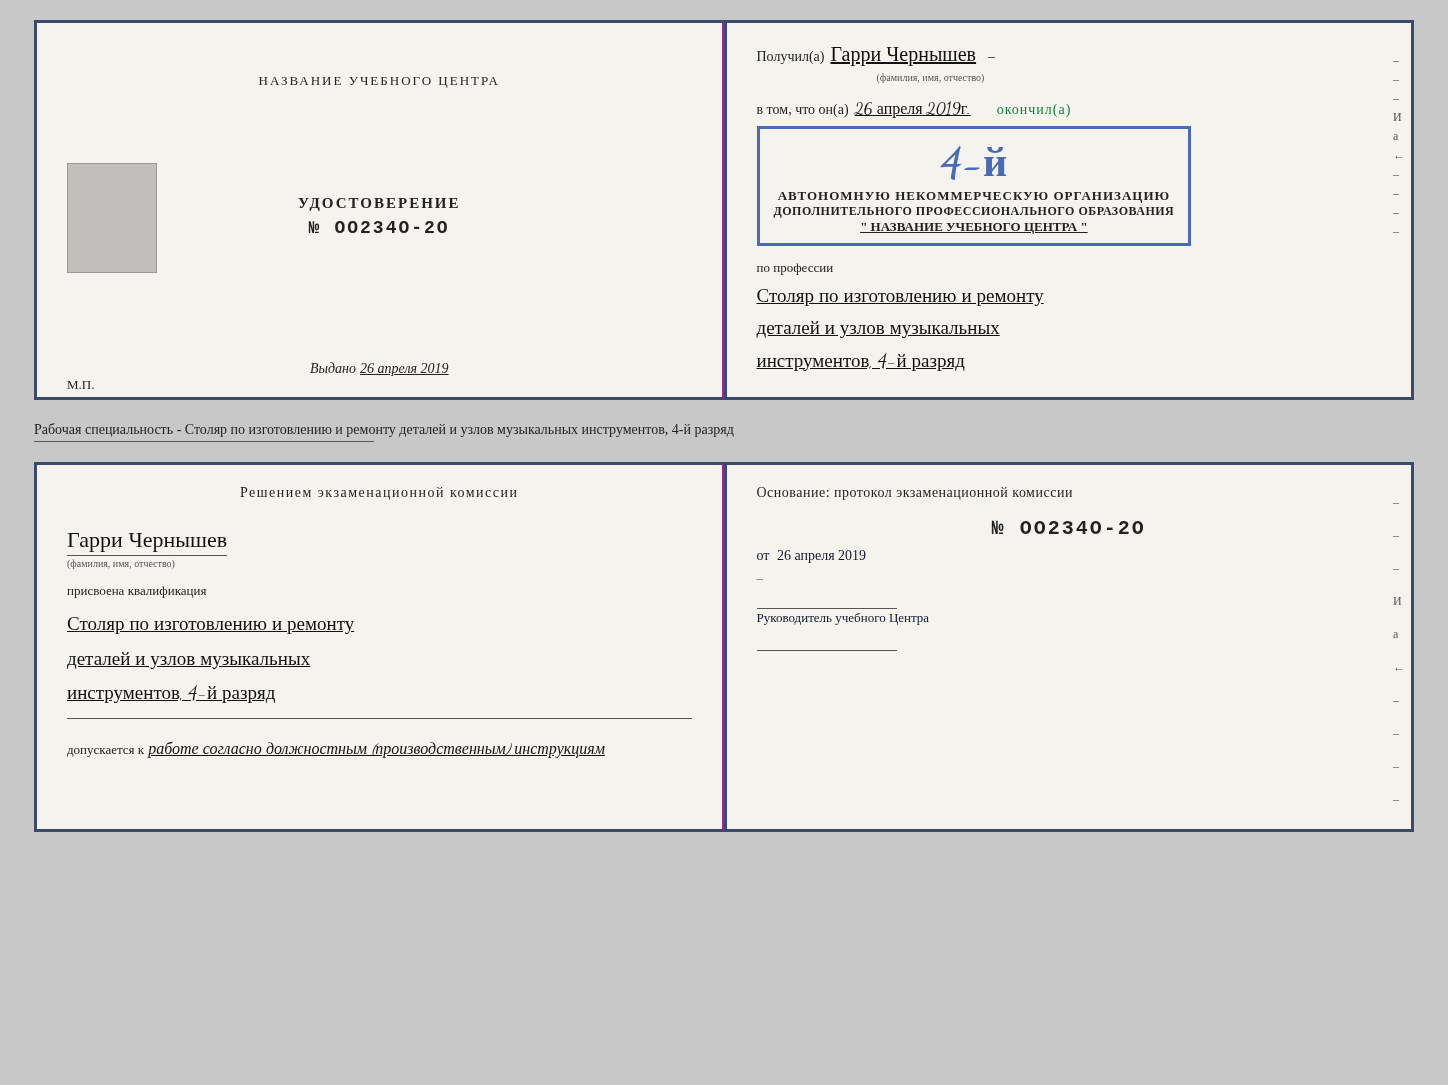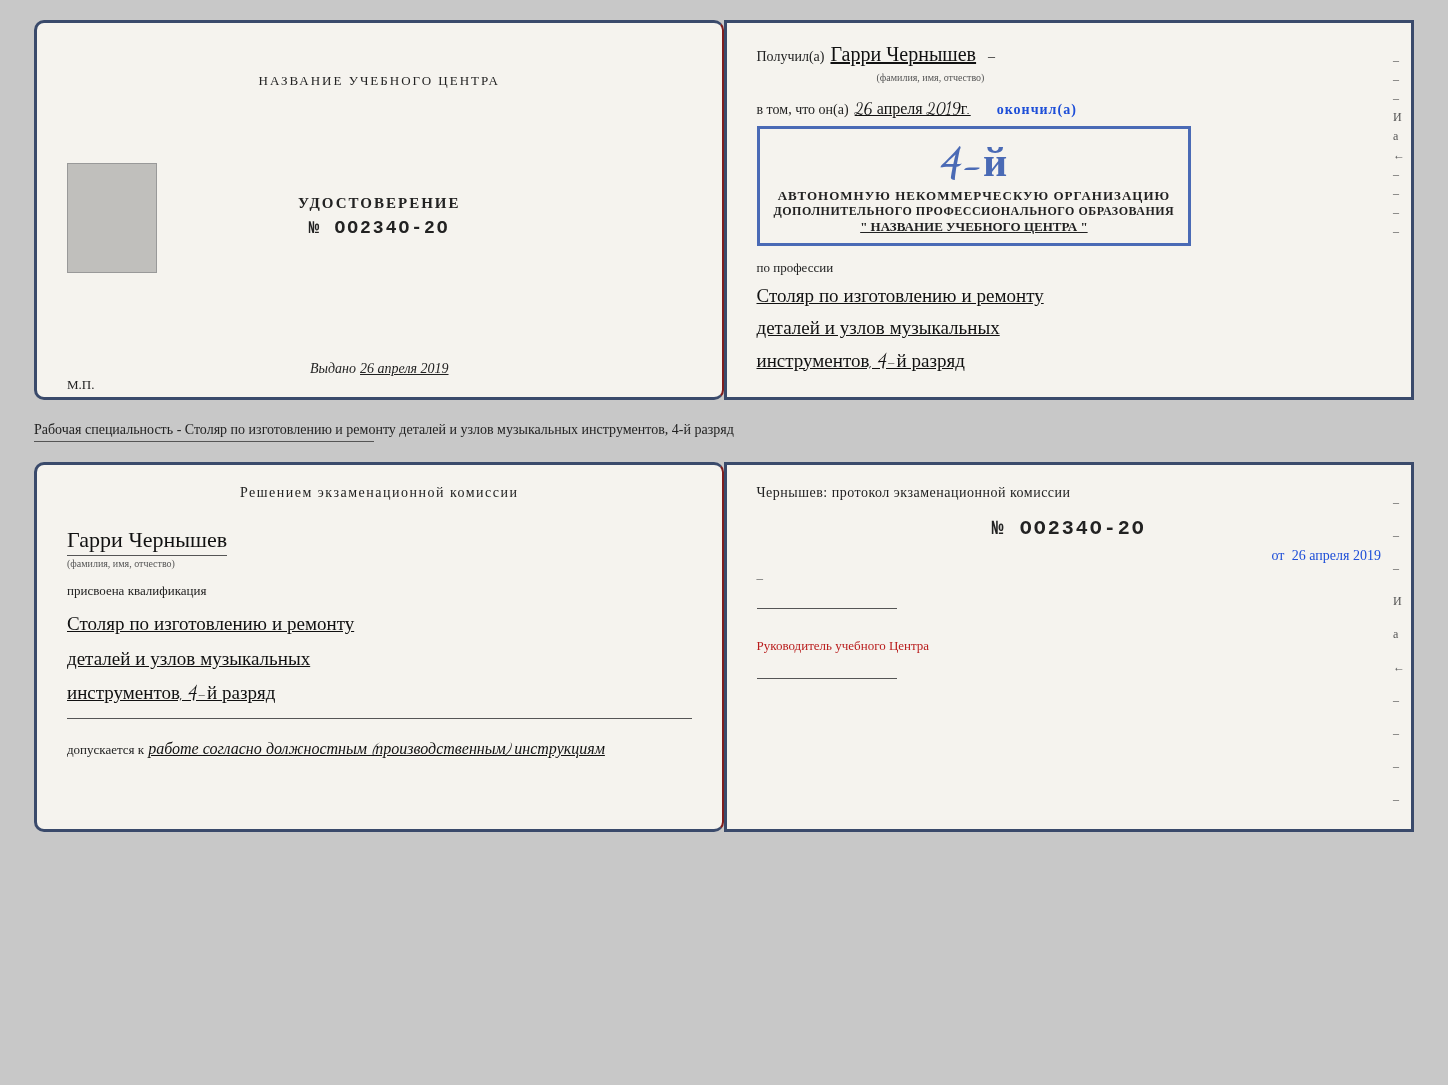--- a/index.html
+++ b/index.html
@@ -24,22 +24,21 @@
     .page {
       background: #f5f3ee;
       border: 3px solid #3a4a6b;
       flex: 1;
       padding: 30px 30px 20px 30px;
       position: relative;
       min-height: 370px;
     }
 
     .page-left {
-      border-right: 2px solid #7f1d1d;
-      border-radius: 10px;
+      border-right: 2px solid #a21caf;
     }
 
     
     .top-left {
       display: flex;
       flex-direction: column;
       align-items: center;
       justify-content: space-between;
     }
 
@@ -148,22 +147,22 @@
 
     .vtom-date {
       font-family: 'Dancing Script', 'Segoe Script', cursive;
       font-size: 16px;
       text-decoration: underline;
       color: #111;
     }
 
     .finished-label {
       font-size: 14px;
-      font-weight: bold;
-      color: #1d4ed8;
+      font-weight: normal;
+      color: #15803d;
       letter-spacing: 1px;
     }
 
     .stamp-box {
       border: 3px solid #4a6ab5;
       padding: 8px 14px;
       margin: 2px 0;
       display: inline-block;
     }
 
@@ -295,42 +294,41 @@
       font-size: 20px;
       font-weight: bold;
       color: #222;
       text-align: center;
       margin-top: 16px;
       letter-spacing: 2px;
     }
 
     .ot-date {
       font-size: 14px;
-      color: #1d4ed8;
+      color: #0f172a;
       margin-top: 8px;
-      text-align: right;
+      text-align: left;
     }
 
     .chairman-label {
       font-size: 13px;
       color: #222;
       margin-top: 28px;
       line-height: 1.4;
     }
 
     .signature-line {
       border-bottom: 1px solid #555;
       width: 140px;
       margin-top: 22px;
     }
 
     .head-label {
       font-size: 13px;
-      color: #b91c1c;
-      margin-top: 28px;
+      color: #0f172a;
       line-height: 1.4;
     }
 
     .stamp-fourth {
       font-family: 'Dancing Script', 'Segoe Script', cursive;
       font-size: 42px;
       font-weight: bold;
       color: #4a6ab5;
       text-align: center;
     }
@@ -435,21 +433,21 @@
     <div style="border-bottom: 1px solid #555; width:100%; margin-top:8px;"></div>
 
     <div class="допускается-line">
       <span style="font-size:13px; color:#222;">допускается к</span>
       <span class="italic-hand">работе согласно должностным (производственным) инструкциям</span>
     </div>
   </div>
 
   <div class="page bottom-right" style="position:relative;">
 
-    <div class="osnov-label">Чернышев: протокол экзаменационной  комиссии</div>
+    <div class="osnov-label">Основание: протокол экзаменационной  комиссии</div>
 
     <div class="protocol-number">№  OO234O-2O</div>
 
     <div class="ot-date">
       <span>от</span>
       <span style="margin-left:4px;">26 апреля 2019</span>
     </div>
 
     <div style="display:flex; align-items:center; gap:6px; margin-top:6px;">
       <span style="font-size:13px; color:#555;">–</span>

